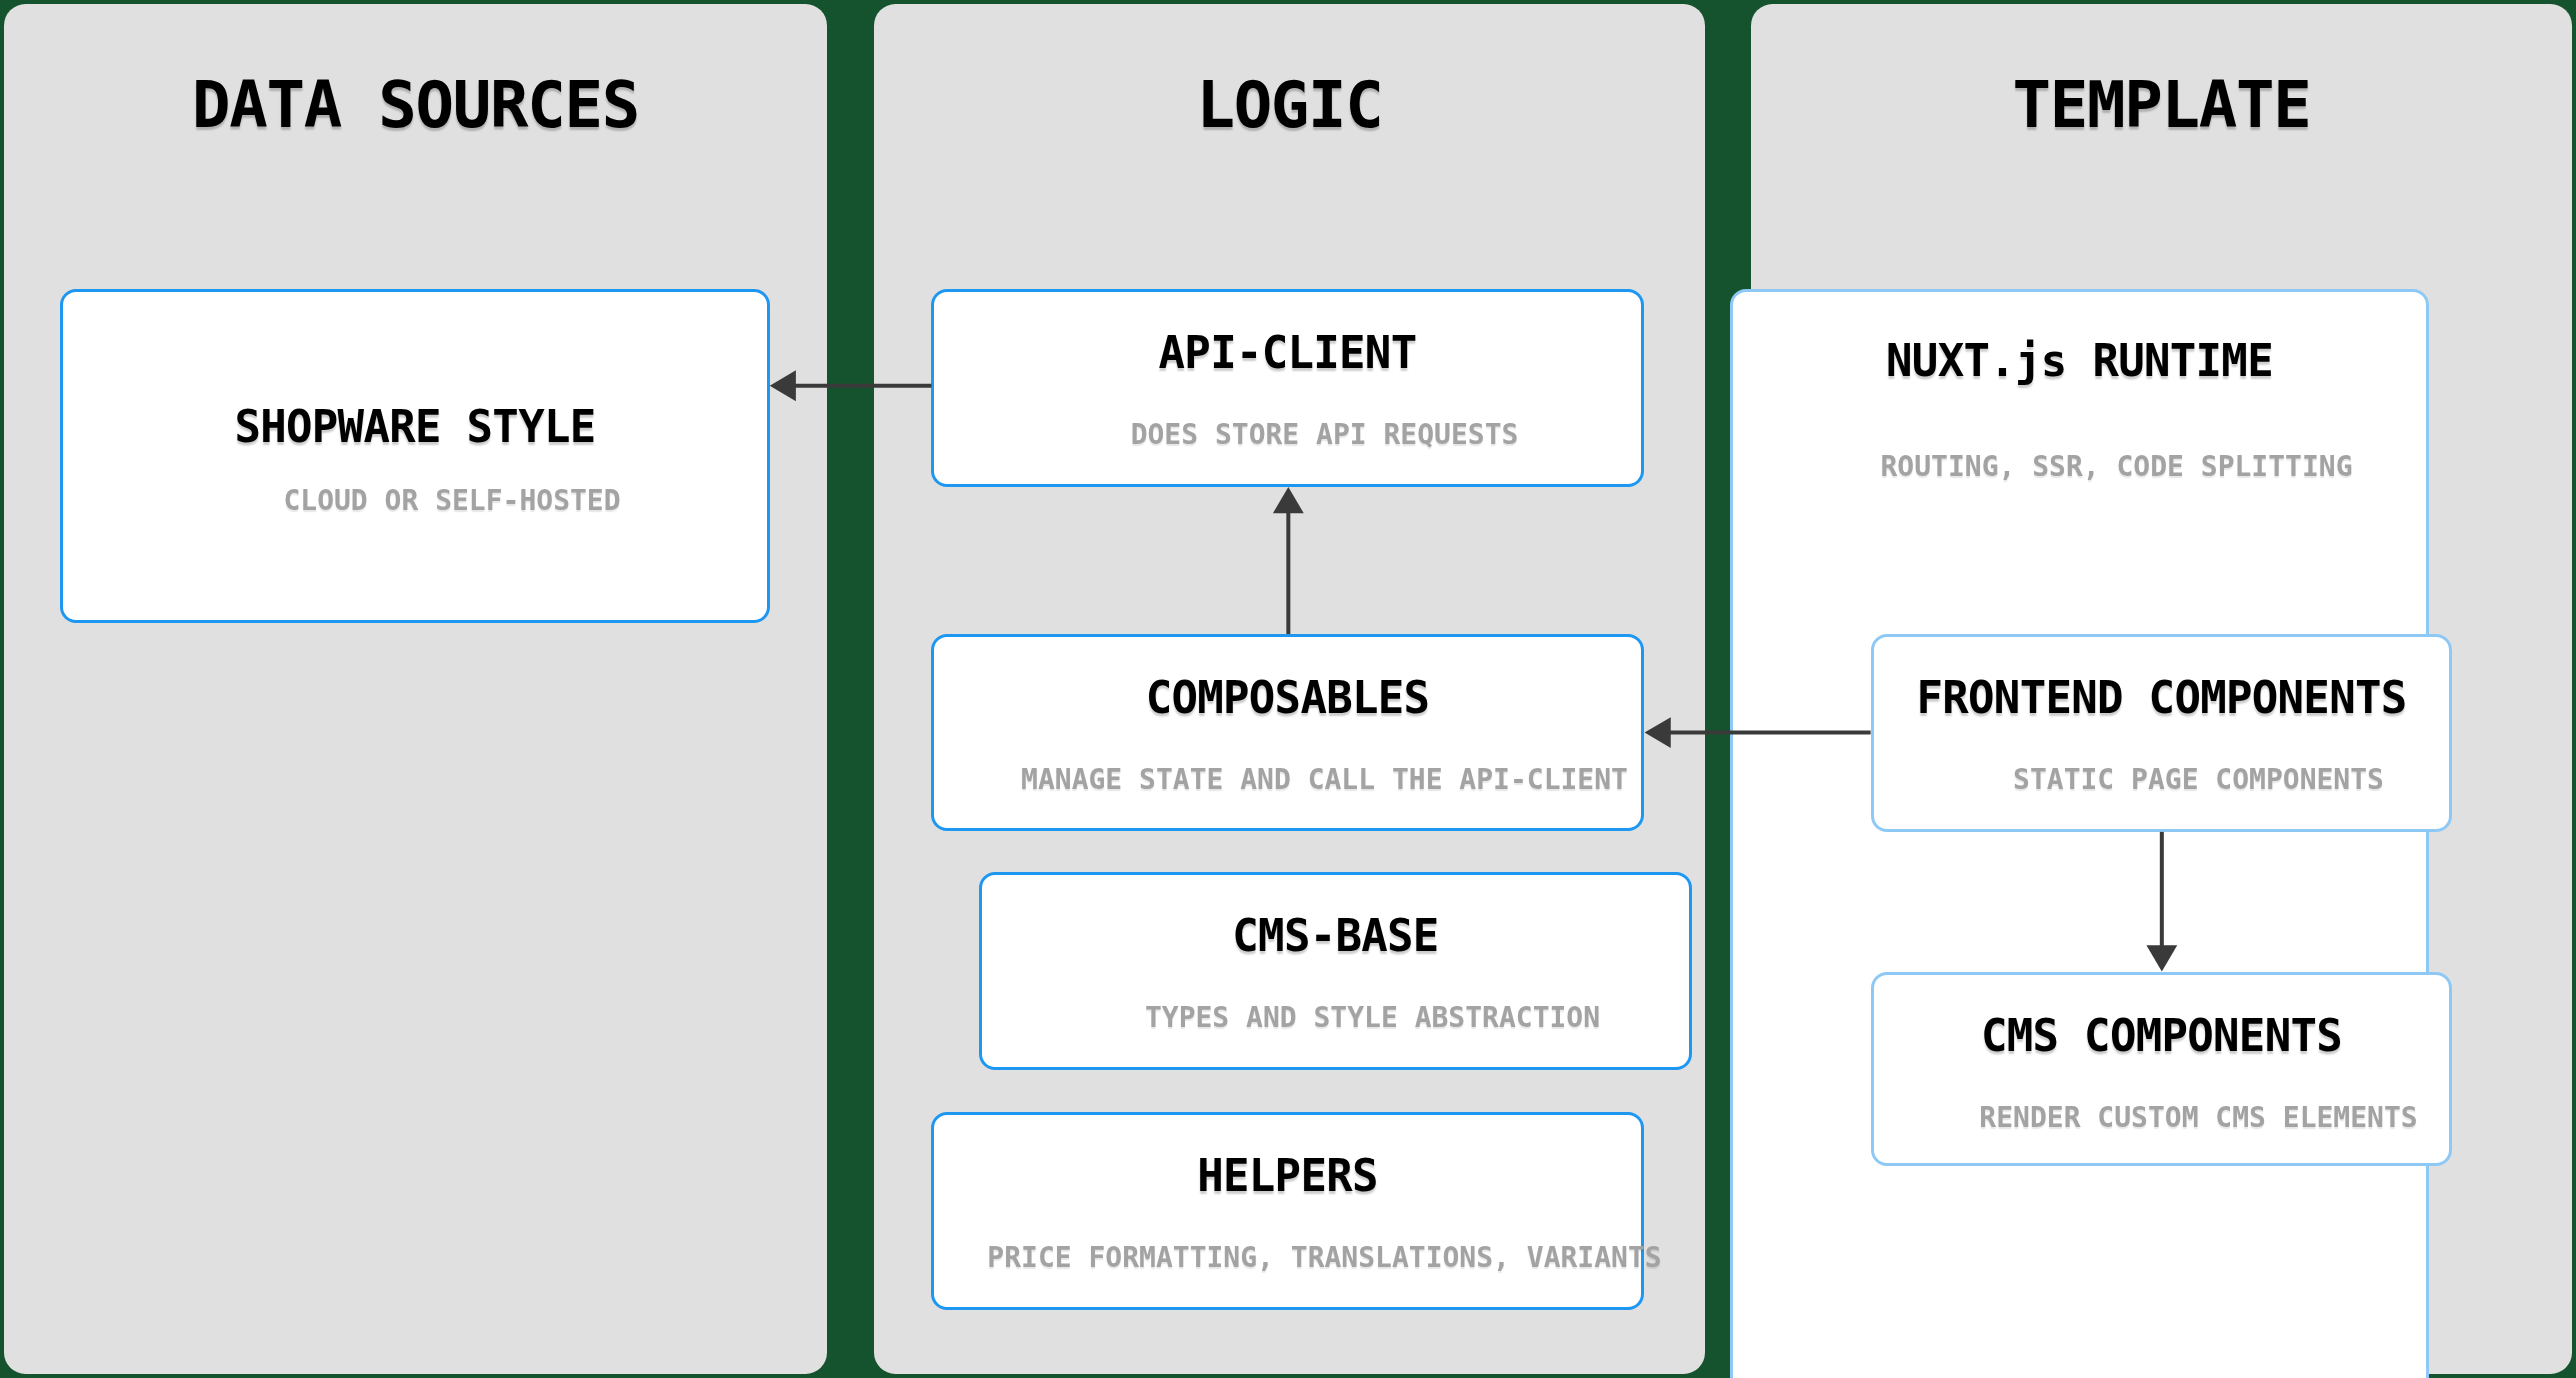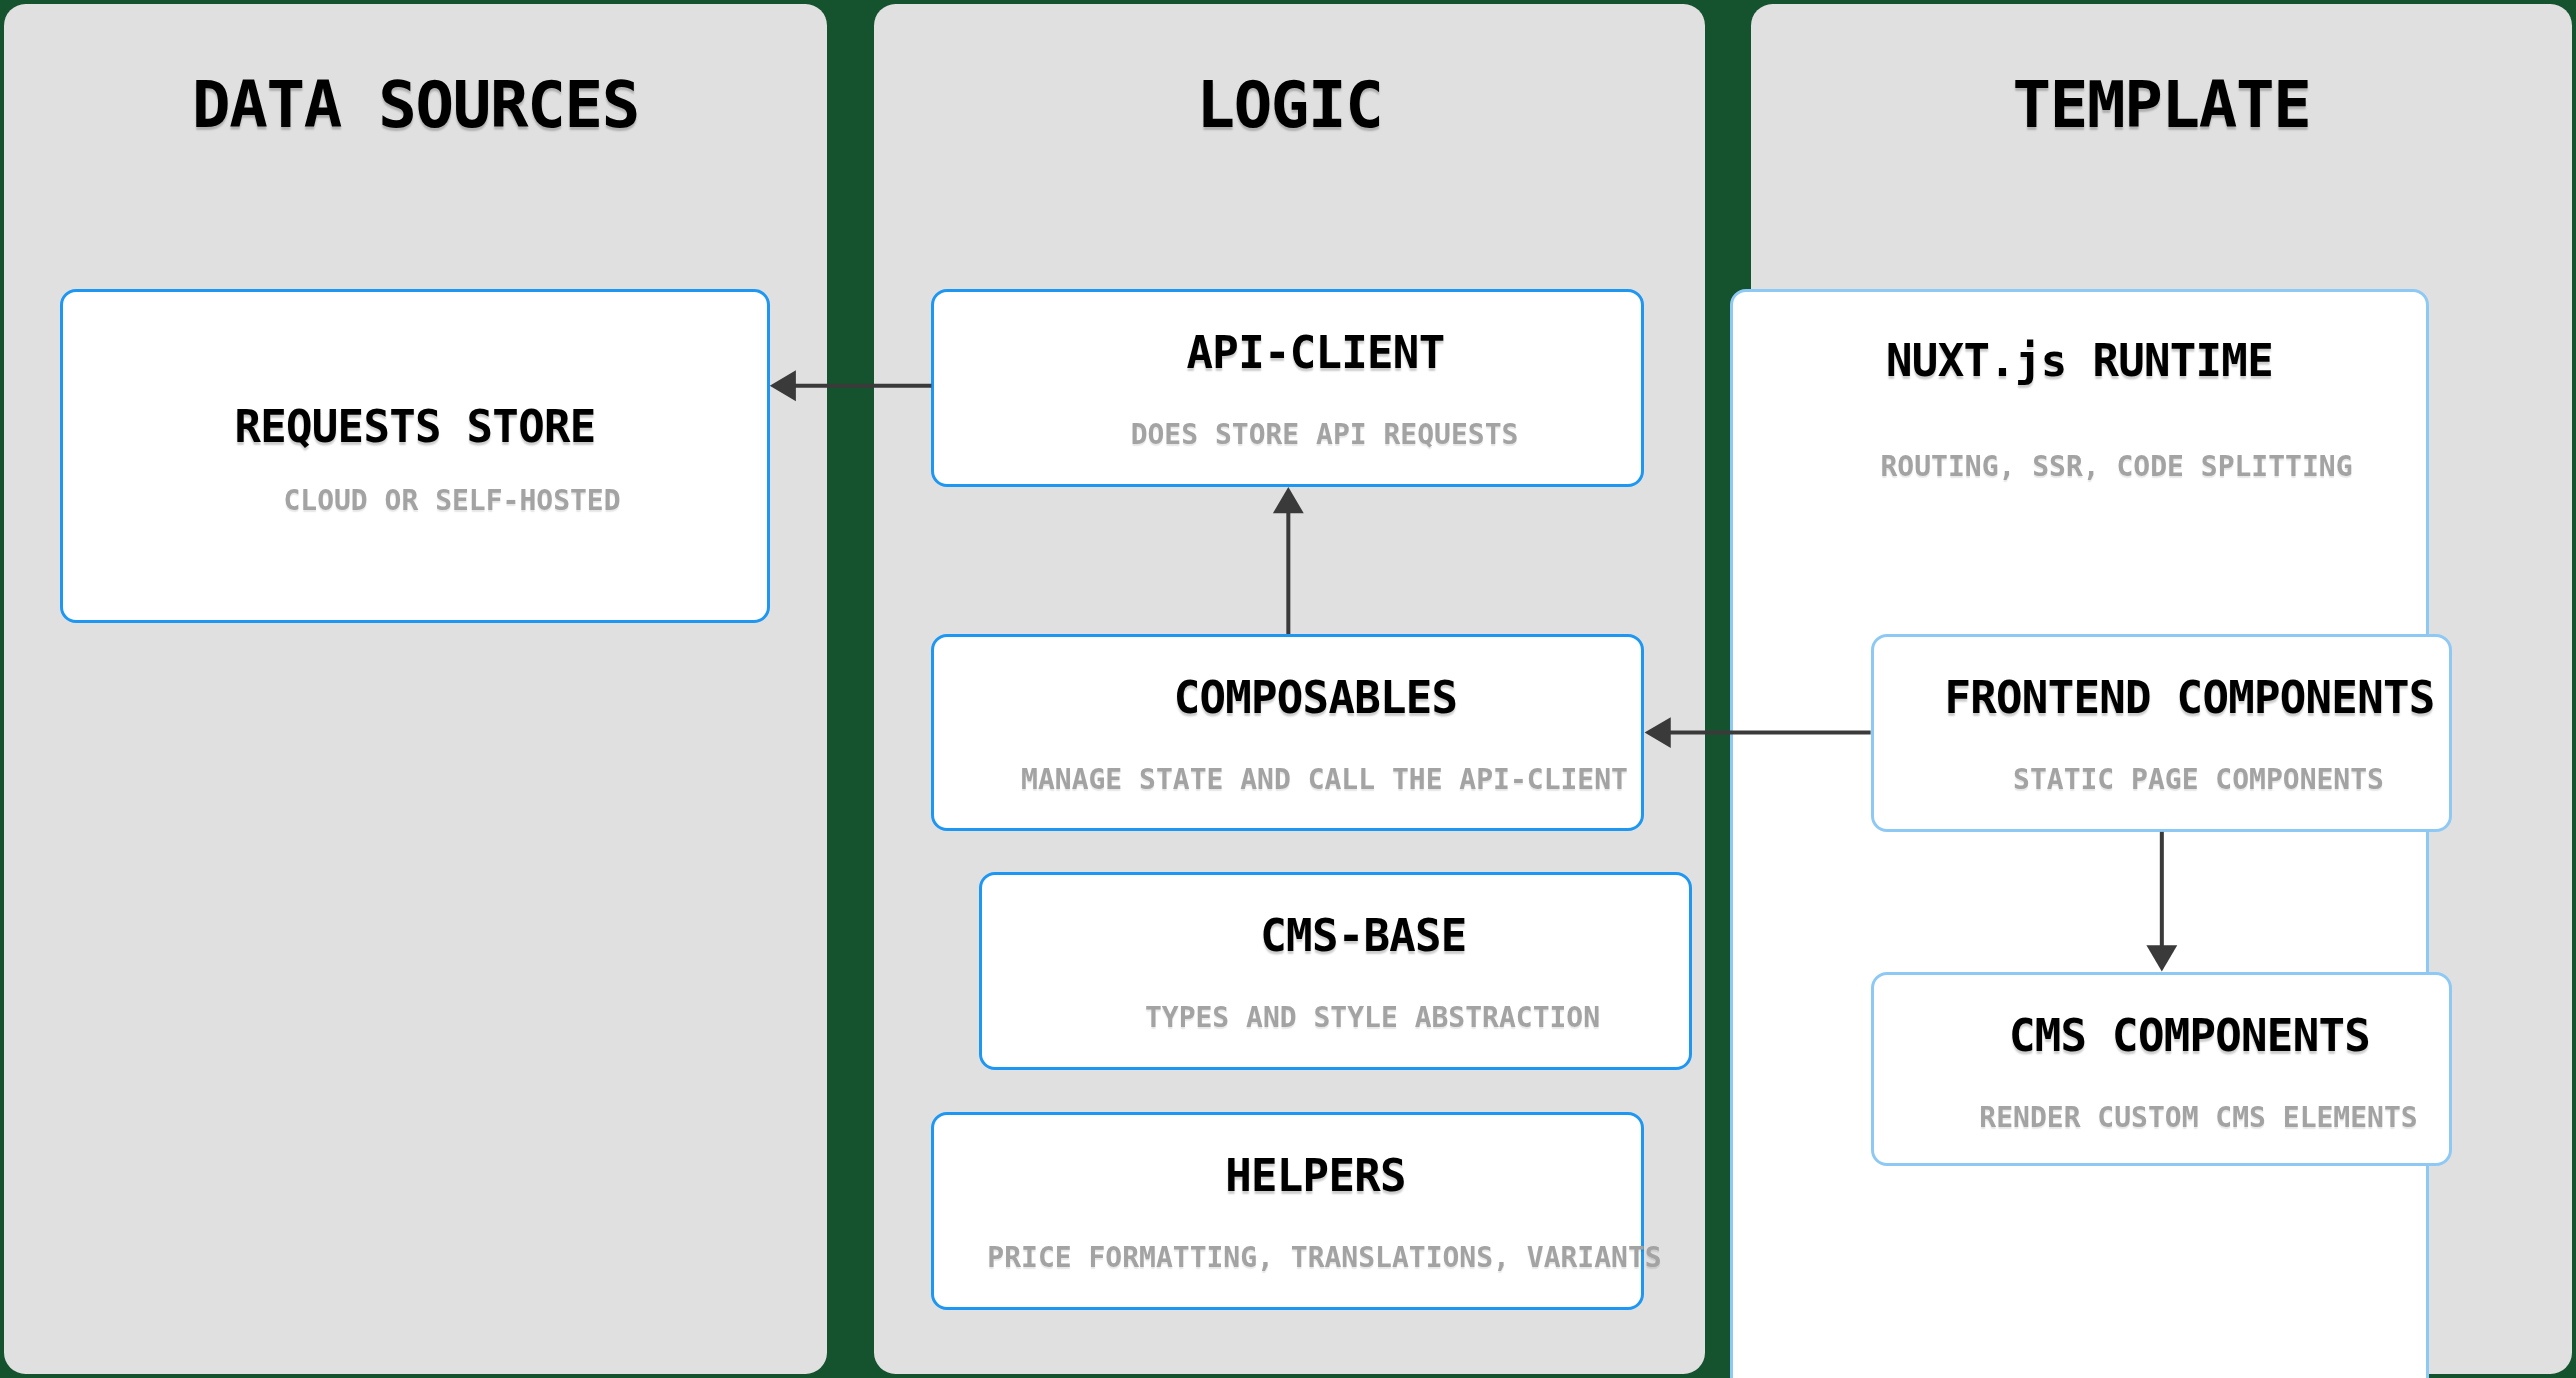--- a/index.html
+++ b/index.html
@@ -12,21 +12,21 @@
   .node{position:absolute;background:#ffffff;border:3.4px solid #1e97f3;border-radius:16px;
         box-sizing:border-box;}
   .node.light{border-color:#8ec9f5;}
   .node-title{position:absolute;left:0;width:100%;text-align:center;font-weight:bold;
               font-size:44px;color:#000;letter-spacing:-0.7px;white-space:nowrap;
               text-shadow:0 2.7px 2px rgba(0,0,0,0.20);}
   .node-sub{position:absolute;left:0;width:100%;text-align:center;font-weight:bold;
             font-size:28px;color:#a3a3a3;white-space:nowrap;
             text-shadow:0 2px 1.3px rgba(0,0,0,0.10);padding-left:37px;}
   
-  .h295 .node-title{top:35px;padding-left:28px;}
+  .h295 .node-title{top:35px;}
   .h295 .node-sub{top:126px;}
   .h498 .node-title{top:109px;}
   .h498 .node-sub{top:192px;}
   .nuxt .node-title{top:43px;}
   .nuxt .node-sub{top:158px;}
   svg.arrows{position:absolute;left:0;top:0;pointer-events:none;}
 </style>
 </head>
 <body>
 
@@ -41,21 +41,21 @@
   <div class="panel" style="left:1751px;width:821px;">
     <div class="panel-title">TEMPLATE</div>
   </div>
 
   <div class="node light nuxt" style="left:1730px;top:289px;width:699px;height:1160px;">
     <div class="node-title">NUXT.js RUNTIME</div>
     <div class="node-sub">ROUTING, SSR, CODE SPLITTING</div>
   </div>
 
   <div class="node h498" style="left:60px;top:289px;width:710px;height:334px;">
-    <div class="node-title">REQUESTS STORE</div>
+    <div class="node-title">SHOPWARE STYLE</div>
     <div class="node-sub">CLOUD OR SELF-HOSTED</div>
   </div>
 
   <div class="node h295" style="left:931px;top:289px;width:713px;height:198px;">
     <div class="node-title">API-CLIENT</div>
     <div class="node-sub">DOES STORE API REQUESTS</div>
   </div>
   <div class="node h295" style="left:931px;top:634px;width:713px;height:197px;">
     <div class="node-title">COMPOSABLES</div>
     <div class="node-sub">MANAGE STATE AND CALL THE API-CLIENT</div>

